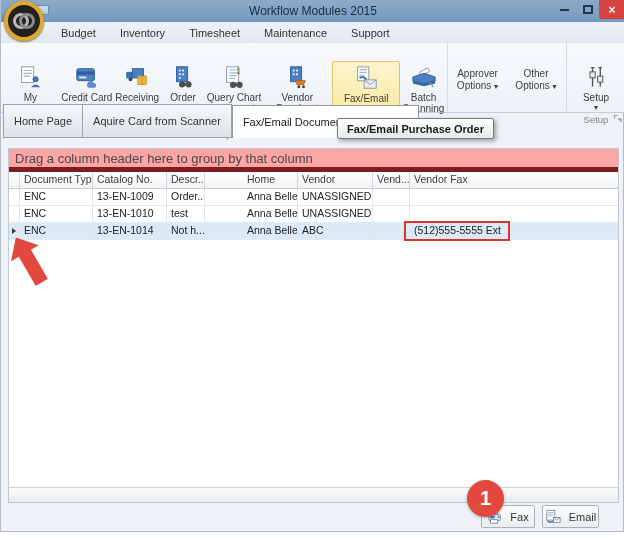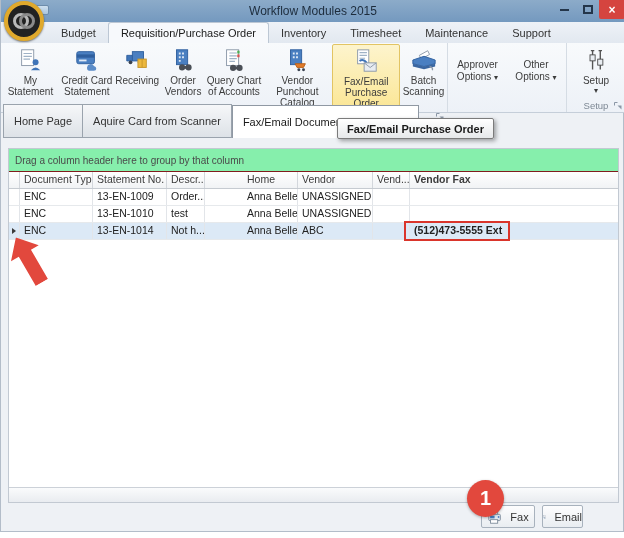--- a/index.html
+++ b/index.html
@@ -24,21 +24,21 @@
   
   .ribbon-tabs { position:absolute; left:0; top:22px; width:624px; height:21px;
     background:linear-gradient(#eef2f7,#e2e8f0); display:flex; padding-left:48px; }
   .rtab { height:21px; padding:0 12px; font-size:11px; color:#333; display:flex; align-items:center; cursor:default; }
   .rtab.active { background:#f7f9fc; border:1px solid #bcc7d4; border-bottom:none; border-radius:3px 3px 0 0; color:#1a1a1a; }
 
   
   .ribbon { position:absolute; left:0; top:43px; width:624px; height:70px;
     background:linear-gradient(#f8fafc,#edf1f7); border-bottom:1px solid #c5ced9; display:flex; }
   .rgroup { height:100%; display:flex; flex-direction:column; border-right:1px solid #d5dce4; }
-  .rgroup-buttons { flex:1; display:flex; align-items:stretch; padding-top:1px; }
+  .rgroup-buttons { flex:1; display:flex; align-items:stretch; padding-top:18px; }
   .rgroup-footer { height:13px; display:flex; align-items:center; justify-content:center; position:relative; }
   .rgroup-label { font-size:9.5px; color:#7d8894; }
   .dlg-launcher { position:absolute; right:2px; bottom:1px; width:10px; height:10px; cursor:default; }
   .rib-btn { display:flex; flex-direction:column; align-items:center; padding:2px 1px; cursor:default; }
   .rib-btn .ric { width:30px; height:28px; display:flex; align-items:center; justify-content:center; }
   .rib-label { font-size:10px; line-height:11px; text-align:center; color:#3c3c3c; margin-top:1px; }
   .rib-btn.hl { background:linear-gradient(#fdf4cd,#fbe694); border:1px solid #e2c463; border-radius:2px; }
   .txt-btn { display:flex; align-items:center; justify-content:center; text-align:center; font-size:10px; line-height:12px; color:#3c3c3c; padding:0 6px; cursor:default; }
   .dd-arrow { color:#3c3c3c; font-size:8px; }
 
@@ -50,42 +50,42 @@
   .dtab.active { height:21px; background:#ffffff; border:1px solid #8f98a3; border-bottom:none; color:#1a1a1a; z-index:2; }
   .dtab .tab-close { font-size:11px; font-weight:bold; color:#444; cursor:default; }
 
   .tooltip { position:absolute; left:336px; top:118px; height:21px; padding:0 9px; display:flex; align-items:center;
     background:linear-gradient(#ffffff,#e6e8ea); border:1px solid #7b7b7b; border-radius:2px;
     font-size:11px; font-weight:bold; color:#1a1a1a; box-shadow:2px 2px 4px rgba(0,0,0,.35); z-index:30; }
 
   
   .panel { position:absolute; left:7px; top:148px; width:611px; height:355px; background:#ffffff;
     border:1px solid #c2c9d2; display:flex; flex-direction:column; }
-  .groupby { height:23px; background:#86efac; border-bottom:1px solid #7f1d1d; display:flex; align-items:center;
-    padding-left:6px; font-size:10px; color:#4a4a4a; }
+  .groupby { height:23px; background:#fca5a5; border-bottom:5px solid #7f1d1d; display:flex; align-items:center;
+    padding-left:6px; font-size:13px; color:#4a4a4a; }
   .ghead { display:flex; height:17px; background:linear-gradient(#ffffff,#f1f3f5); border-bottom:1px solid #c6cbd1; }
   .ghead .cell { font-size:10.5px; color:#3c3c3c; border-right:1px solid #d3d7dc; padding:1px 0 0 4px;
     white-space:nowrap; overflow:hidden; cursor:default; }
   .grow { display:flex; height:17px; border-bottom:1px solid #e6e9ec; background:#fff; cursor:default; }
   .grow .cell { font-size:10.5px; color:#222; border-right:1px solid #e2e5e9; padding:1px 0 0 4px;
     white-space:nowrap; overflow:hidden; }
   .grow.selected { background:#dce9f6; }
   .c-ind { width:11px; padding:0 !important; display:flex; align-items:center; justify-content:center; }
   .c0 { width:73px; } .c1 { width:74px; } .c2 { width:38px; } .c3 { width:38px;margin-top:20px; }
-  .c4 { width:55px; } .c5 { width:75px; } .c6 { width:37px; } .c7 { flex:1; border-right:none !important;font-weight:bold; }
+  .c4 { width:55px; } .c5 { width:75px; } .c6 { width:37px; } .c7 { flex:1; border-right:none !important; }
   .row-marker { width:0; height:0; border-top:3px solid transparent; border-bottom:3px solid transparent; border-left:4px solid #3b3b3b; }
   .cell-editor { background:#fff; border:1px solid #8fa6bf; height:15px; margin-top:-1px; padding:0 3px; font-size:10.5px; display:inline-flex; align-items:center; min-width:30px; }
   .grid-filler { flex:1; background:#fff; }
   .panel-footer { height:15px; background:linear-gradient(#fafbfc,#e9ecf0); border-top:1px solid #ccd1d8; }
 
   
   .foot-btn { position:absolute; top:505px; height:23px; display:flex; align-items:center; justify-content:center; gap:7px;
     background:linear-gradient(#fdfdfe,#e9edf1); border:1px solid #a8b2bd; border-radius:2px; font-size:11px; color:#333; cursor:default; }
   .foot-btn.fax { left:480px; width:54px; }
-  .foot-btn.email { left:541px; width:41px;gap:8px; }
+  .foot-btn.email { left:541px; width:57px;gap:8px; }
 
   
   .annot-box { position:absolute; left:403px; top:221px; width:106px; height:20px; border:2px solid #da352b; z-index:20; }
   .annot-circle { position:absolute; left:466px; top:480px; width:37px; height:37px; border-radius:50%;
     background:#e2483d; color:#fff; font-size:20px; font-weight:bold; display:flex; align-items:center; justify-content:center;
     z-index:25; box-shadow:0 1px 3px rgba(0,0,0,.3); }
   .annot-arrow { position:absolute; left:2px; top:237px; width:34px; height:52px; z-index:25; transform:rotate(-30deg); transform-origin:16px 8px; }
 
   svg { display:block; }
 </style>
@@ -112,21 +112,20 @@
 
   <div class="logo">
     <svg width="26" height="26" viewBox="0 0 26 26">
       <circle cx="10" cy="13" r="6.5" fill="none" stroke="#b9b9b9" stroke-width="3"></circle>
       <circle cx="16" cy="13" r="6.5" fill="none" stroke="#8a8a8a" stroke-width="3"></circle>
     </svg>
   </div>
 
   <div class="ribbon-tabs">
     <div class="rtab">Budget</div>
-    <div class="rtab active">Requisition/Purchase Order</div>
     <div class="rtab">Inventory</div>
     <div class="rtab">Timesheet</div>
     <div class="rtab">Maintenance</div>
     <div class="rtab">Support</div>
   </div>
 
   <div class="ribbon">
 
     <div class="rgroup" style="width:447px;">
       <div class="rgroup-buttons">
@@ -297,21 +296,21 @@
   </div>
 
   <div class="panel">
     <div class="groupby">
       <span>Drag a column header here to group by that column</span>
     </div>
 
     <div class="ghead">
       <div class="cell c-ind"></div>
       <div class="cell c0">Document Type</div>
-      <div class="cell c1">Statement No.</div>
+      <div class="cell c1">Catalog No.</div>
       <div class="cell c2">Descr...</div>
       <div class="cell c3">Work...</div>
       <div class="cell c4">Home</div>
       <div class="cell c5">Vendor</div>
       <div class="cell c6">Vend...</div>
       <div class="cell c7">Vendor Fax</div>
     </div>
 
     <div class="grow">
       <div class="cell c-ind"></div>
@@ -343,21 +342,21 @@
         </div>
       <div class="cell c0">ENC</div>
       <div class="cell c1">13-EN-1014</div>
       <div class="cell c2">Not h...</div>
       <div class="cell c3" style="padding:1px 0 0 2px;">
         <span class="cell-editor">103</span>
       </div>
       <div class="cell c4">Anna Belle...</div>
       <div class="cell c5">ABC</div>
       <div class="cell c6"></div>
-      <div class="cell c7">(512)473-5555 Ext</div>
+      <div class="cell c7">(512)555-5555 Ext</div>
     </div>
 
     <div class="grid-filler"></div>
     <div class="panel-footer"></div>
   </div>
 
   <div class="foot-btn fax">
     <svg width="16" height="16" viewBox="0 0 18 18">
       <rect x="4" y="2" width="8" height="5" fill="#fff" stroke="#7c8a9a"></rect>
       <rect x="2" y="6" width="13" height="7" rx="1" fill="#dfe7ef" stroke="#7c8a9a"></rect>

